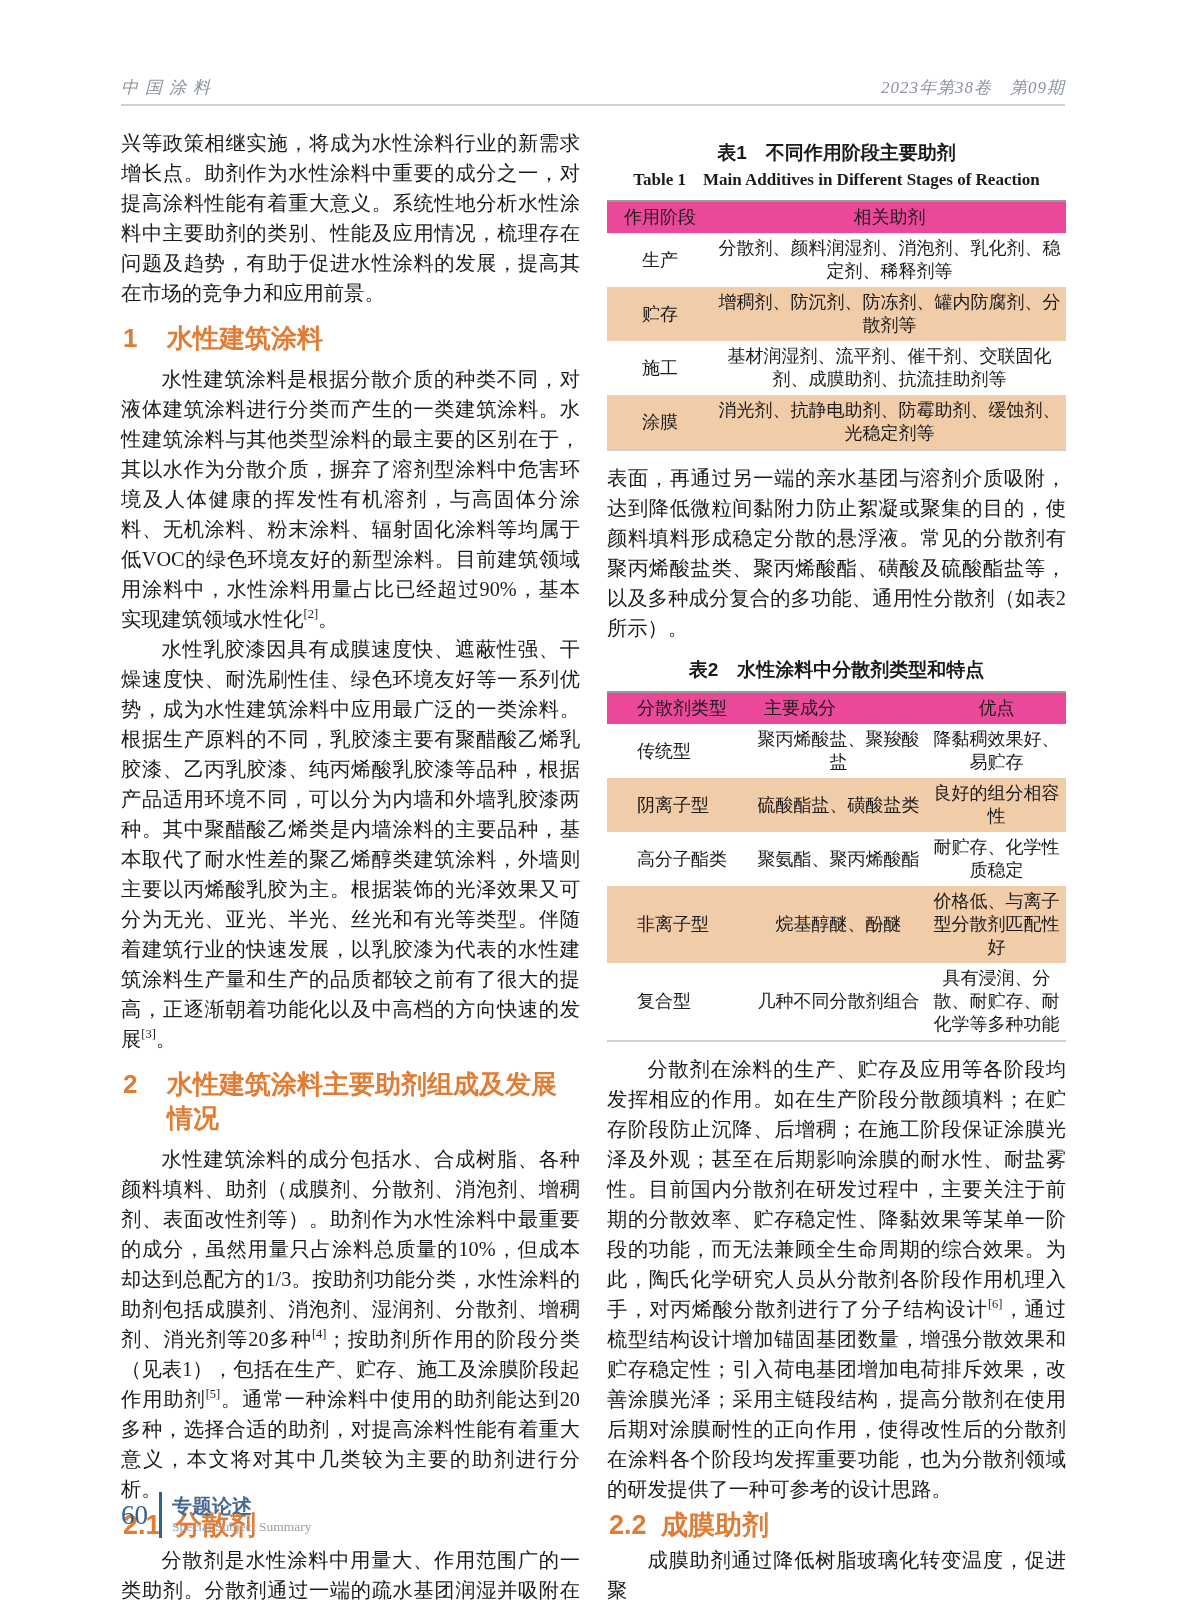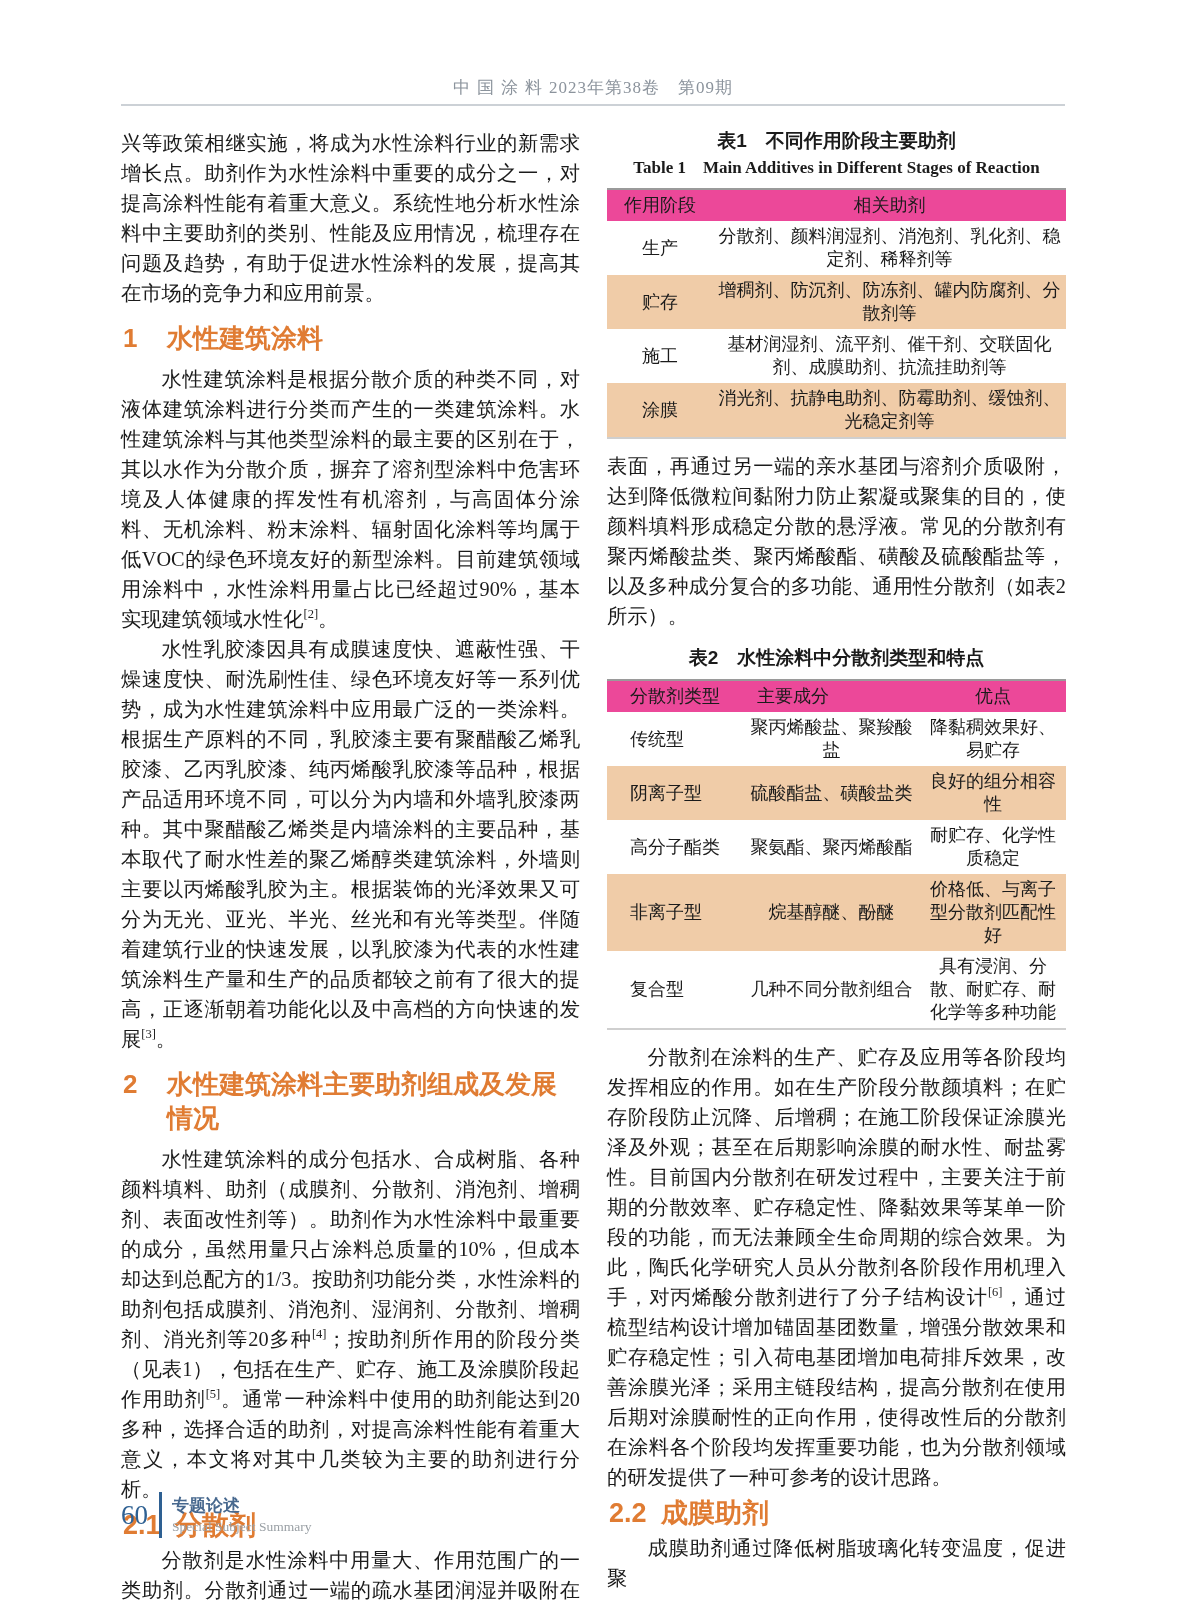--- a/index.html
+++ b/index.html
@@ -2,22 +2,22 @@
 <html lang="zh"><head>
 <meta charset="utf-8">
 <style>
   html,body{margin:0;padding:0;}
   body{width:1187px;height:1600px;background:#ffffff;overflow:hidden;
        font-family:"Liberation Serif","DejaVu Serif",serif;color:#1b1b1b;}
   .page{position:relative;width:1187px;height:1600px;background:#fff;}
 
   
   .page-header{position:absolute;top:76px;left:121px;right:122px;
-    display:flex;justify-content:center;align-items:flex-end;
-    color:#8b939c;font-size:17px;}
+    display:flex;justify-content:space-between;align-items:flex-end;
+    color:#8b939c;font-size:17px;font-style:italic;}
   .journal-name{letter-spacing:7px;}
   .issue-info{letter-spacing:1px;}
   .header-rule{position:absolute;top:104px;left:121px;right:122px;
     border-top:2px solid #ccd1d6;}
 
   
   .col{position:absolute;top:128px;width:459px;}
   .col-left{left:121px;}
   .col-right{left:607px;}
 
@@ -40,30 +40,30 @@
       font-family:"Liberation Serif","DejaVu Serif",serif;margin-top:3px;}
 
   
   table.tbl{width:100%;border-collapse:collapse;margin:9px 0 12px;
       font-size:18px;line-height:23px;
       border-top:2px solid #9a9a9a;border-bottom:2px solid #cfcfcf;}
   table.tbl th,table.tbl td{padding:4px 5px;text-align:center;vertical-align:middle;font-weight:normal;}
   table.tbl tr.hd{background:#ec4899;}
   table.tbl tr.stripe{background:#f0cca8;}
   table.tbl .c1{width:96px;}
-  table.tbl2 .c1{width:108px;text-align:left;padding-left:23px;}
+  table.tbl2 .c1{width:108px;text-align:left;padding-left:30px;}
   table.tbl2 .c2{width:158px;}
   table.tbl2 tr.hd .c2{text-align:left;padding-left:14px;}
 
   
   .page-footer{position:absolute;left:121px;top:1492px;display:flex;align-items:center;}
   .page-number{font-size:27px;color:#2e6092;margin-right:11px;}
   .footer-bar{width:3px;height:46px;background:#2e6092;margin-right:10px;}
   .footer-cn{font-family:"Liberation Sans","DejaVu Sans",sans-serif;font-weight:bold;
-      font-size:17px;color:#47688e;line-height:24px;}
+      font-size:20px;color:#47688e;line-height:24px;}
   .footer-en{font-size:13.5px;color:#9aa0a5;line-height:18px;}
 </style>
 </head>
 <body>
 
 <div class="page">
 
   <div class="page-header">
     <span class="journal-name">中国涂料</span>
     <span class="issue-info">2023年第38卷　第09期</span>
@@ -88,21 +88,21 @@
 
     <div class="h2">
       <span class="num">2.1</span>
       <span>分散剂</span>
     </div>
     <p class="body indent">分散剂是水性涂料中用量大、作用范围广的一类助剂。分散剂通过一端的疏水基团润湿并吸附在粒子</p>
   </div>
 
   <div class="col col-right">
 
-    <div class="cap-cn" style="margin-top:0">表1　不同作用阶段主要助剂</div>
+    <div class="cap-cn" style="margin-top:12px">表1　不同作用阶段主要助剂</div>
     <div class="cap-en">Table 1　Main Additives in Different Stages of Reaction</div>
 
     <table class="tbl">
       <thead>
         <tr class="hd">
           <th class="c1">作用阶段</th>
           <th>相关助剂</th>
         </tr>
       </thead>
       <tbody>

